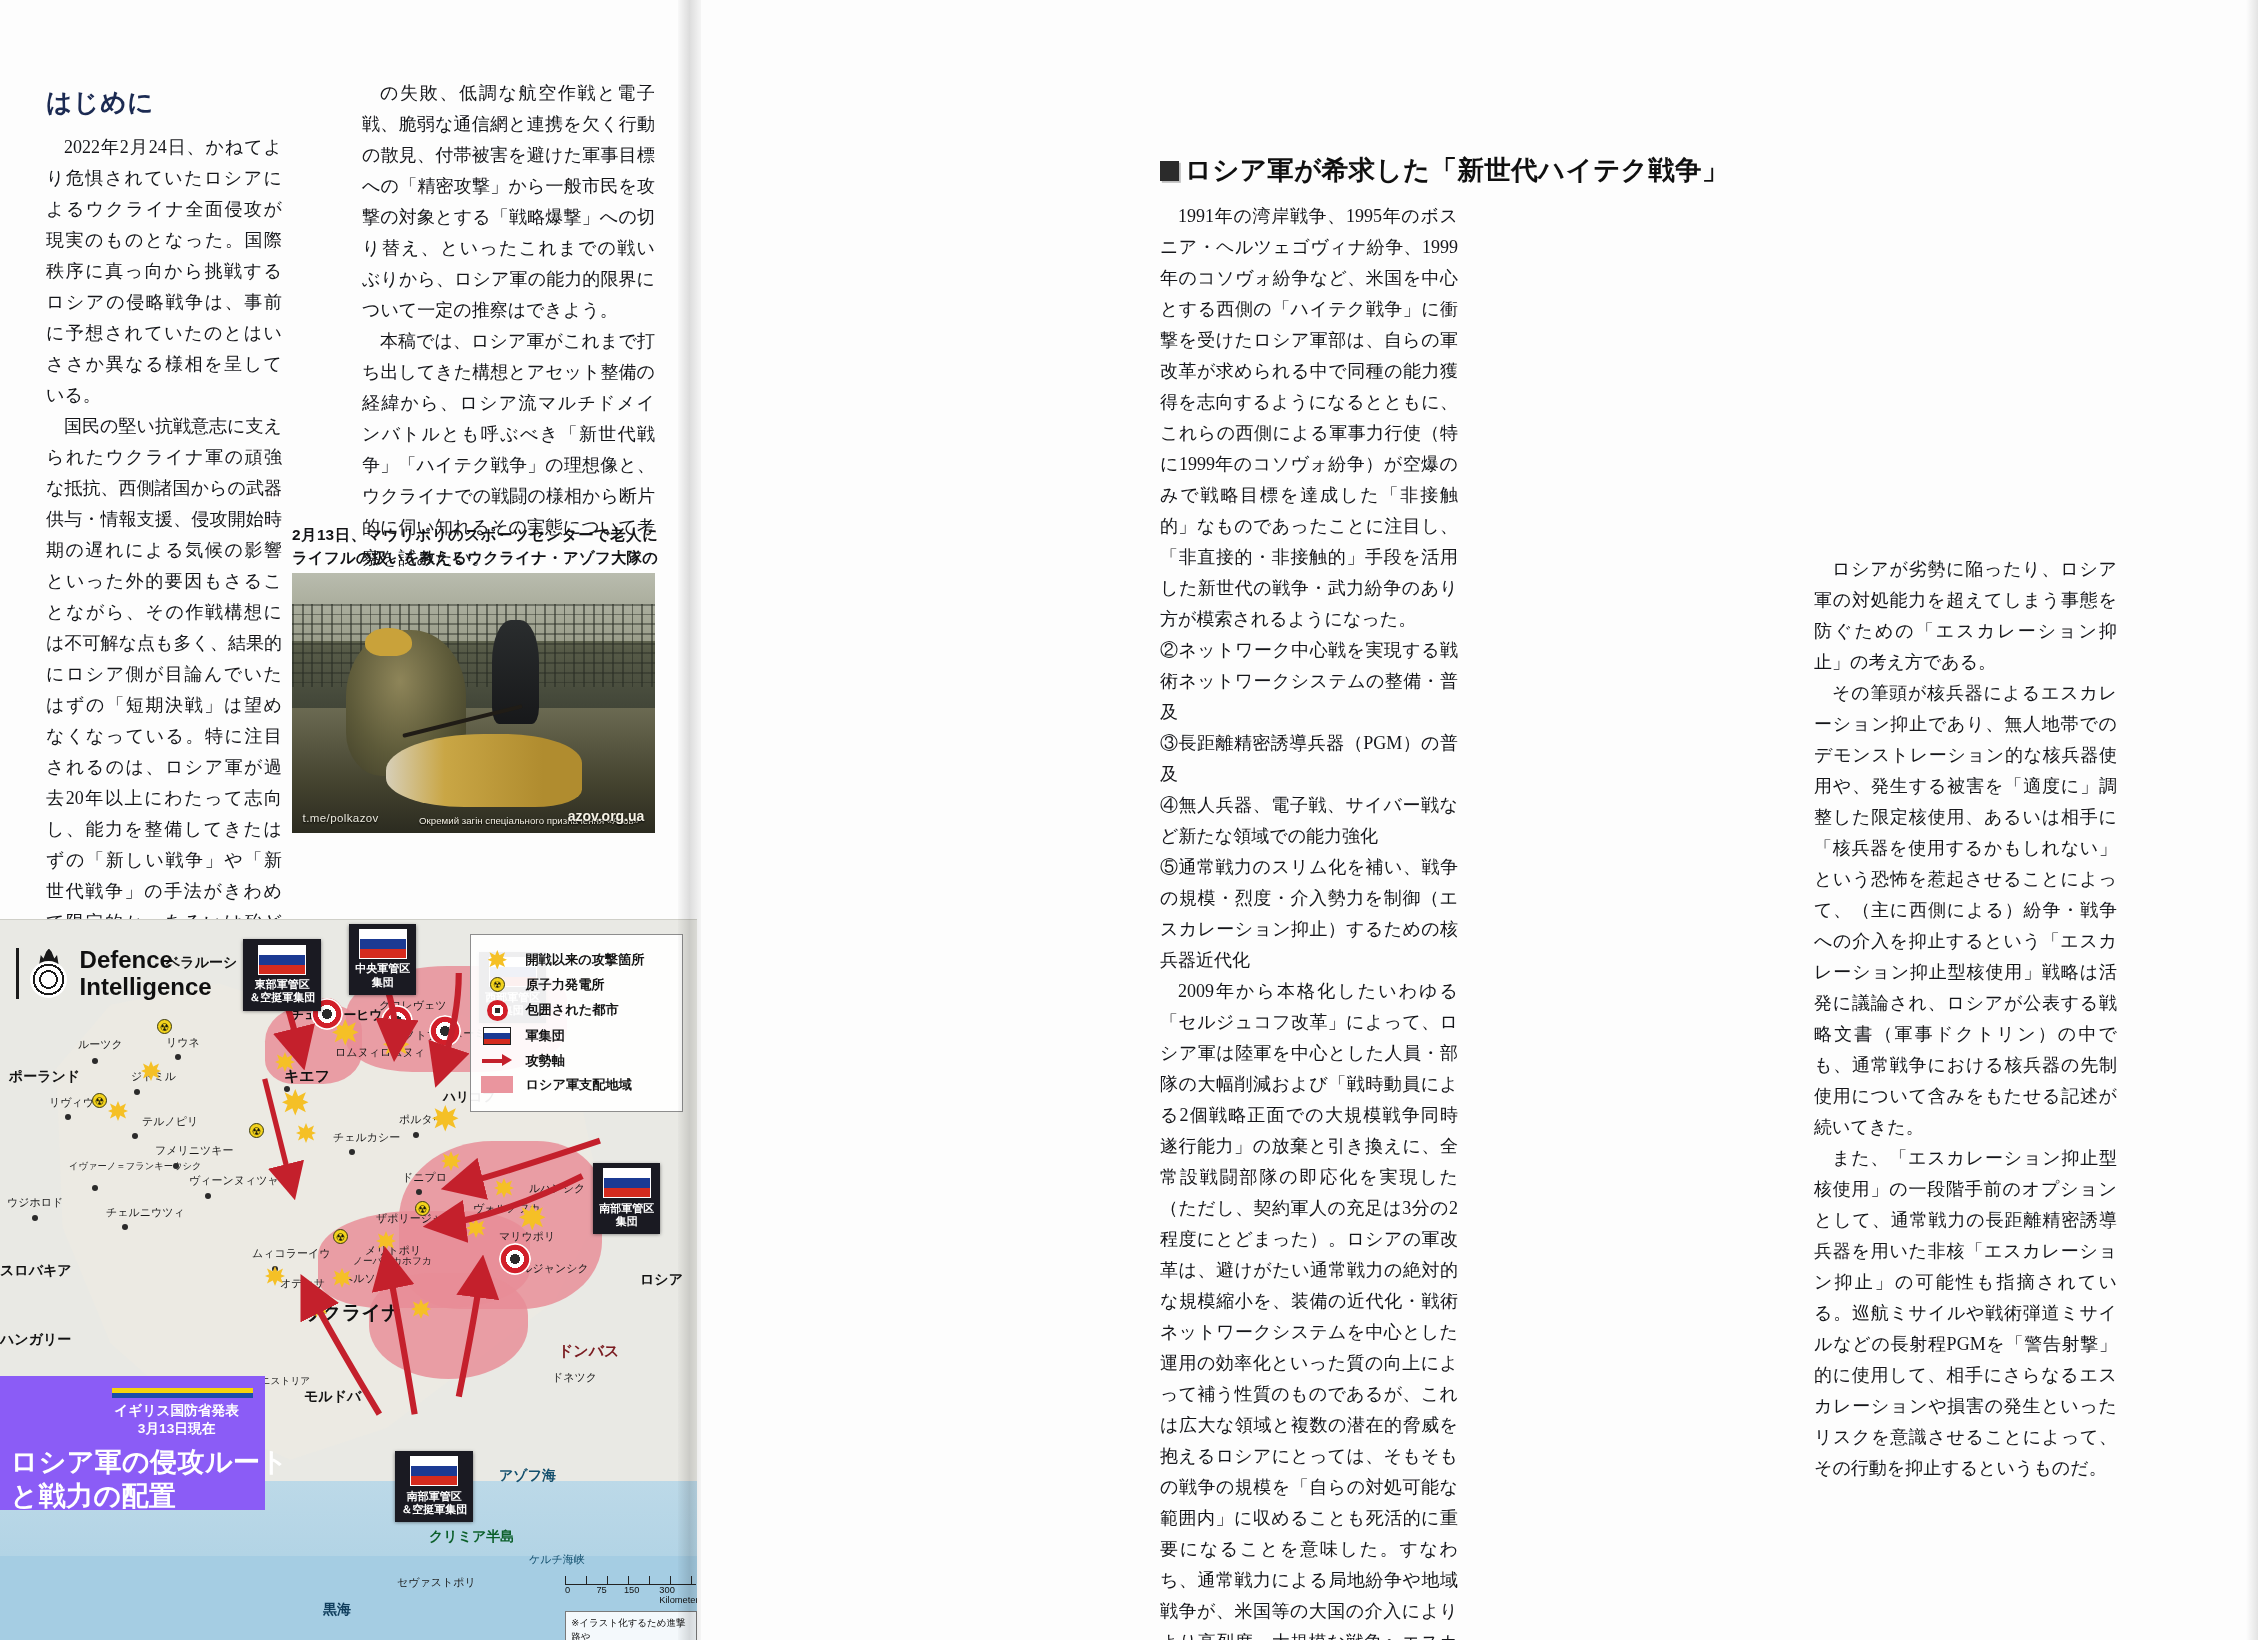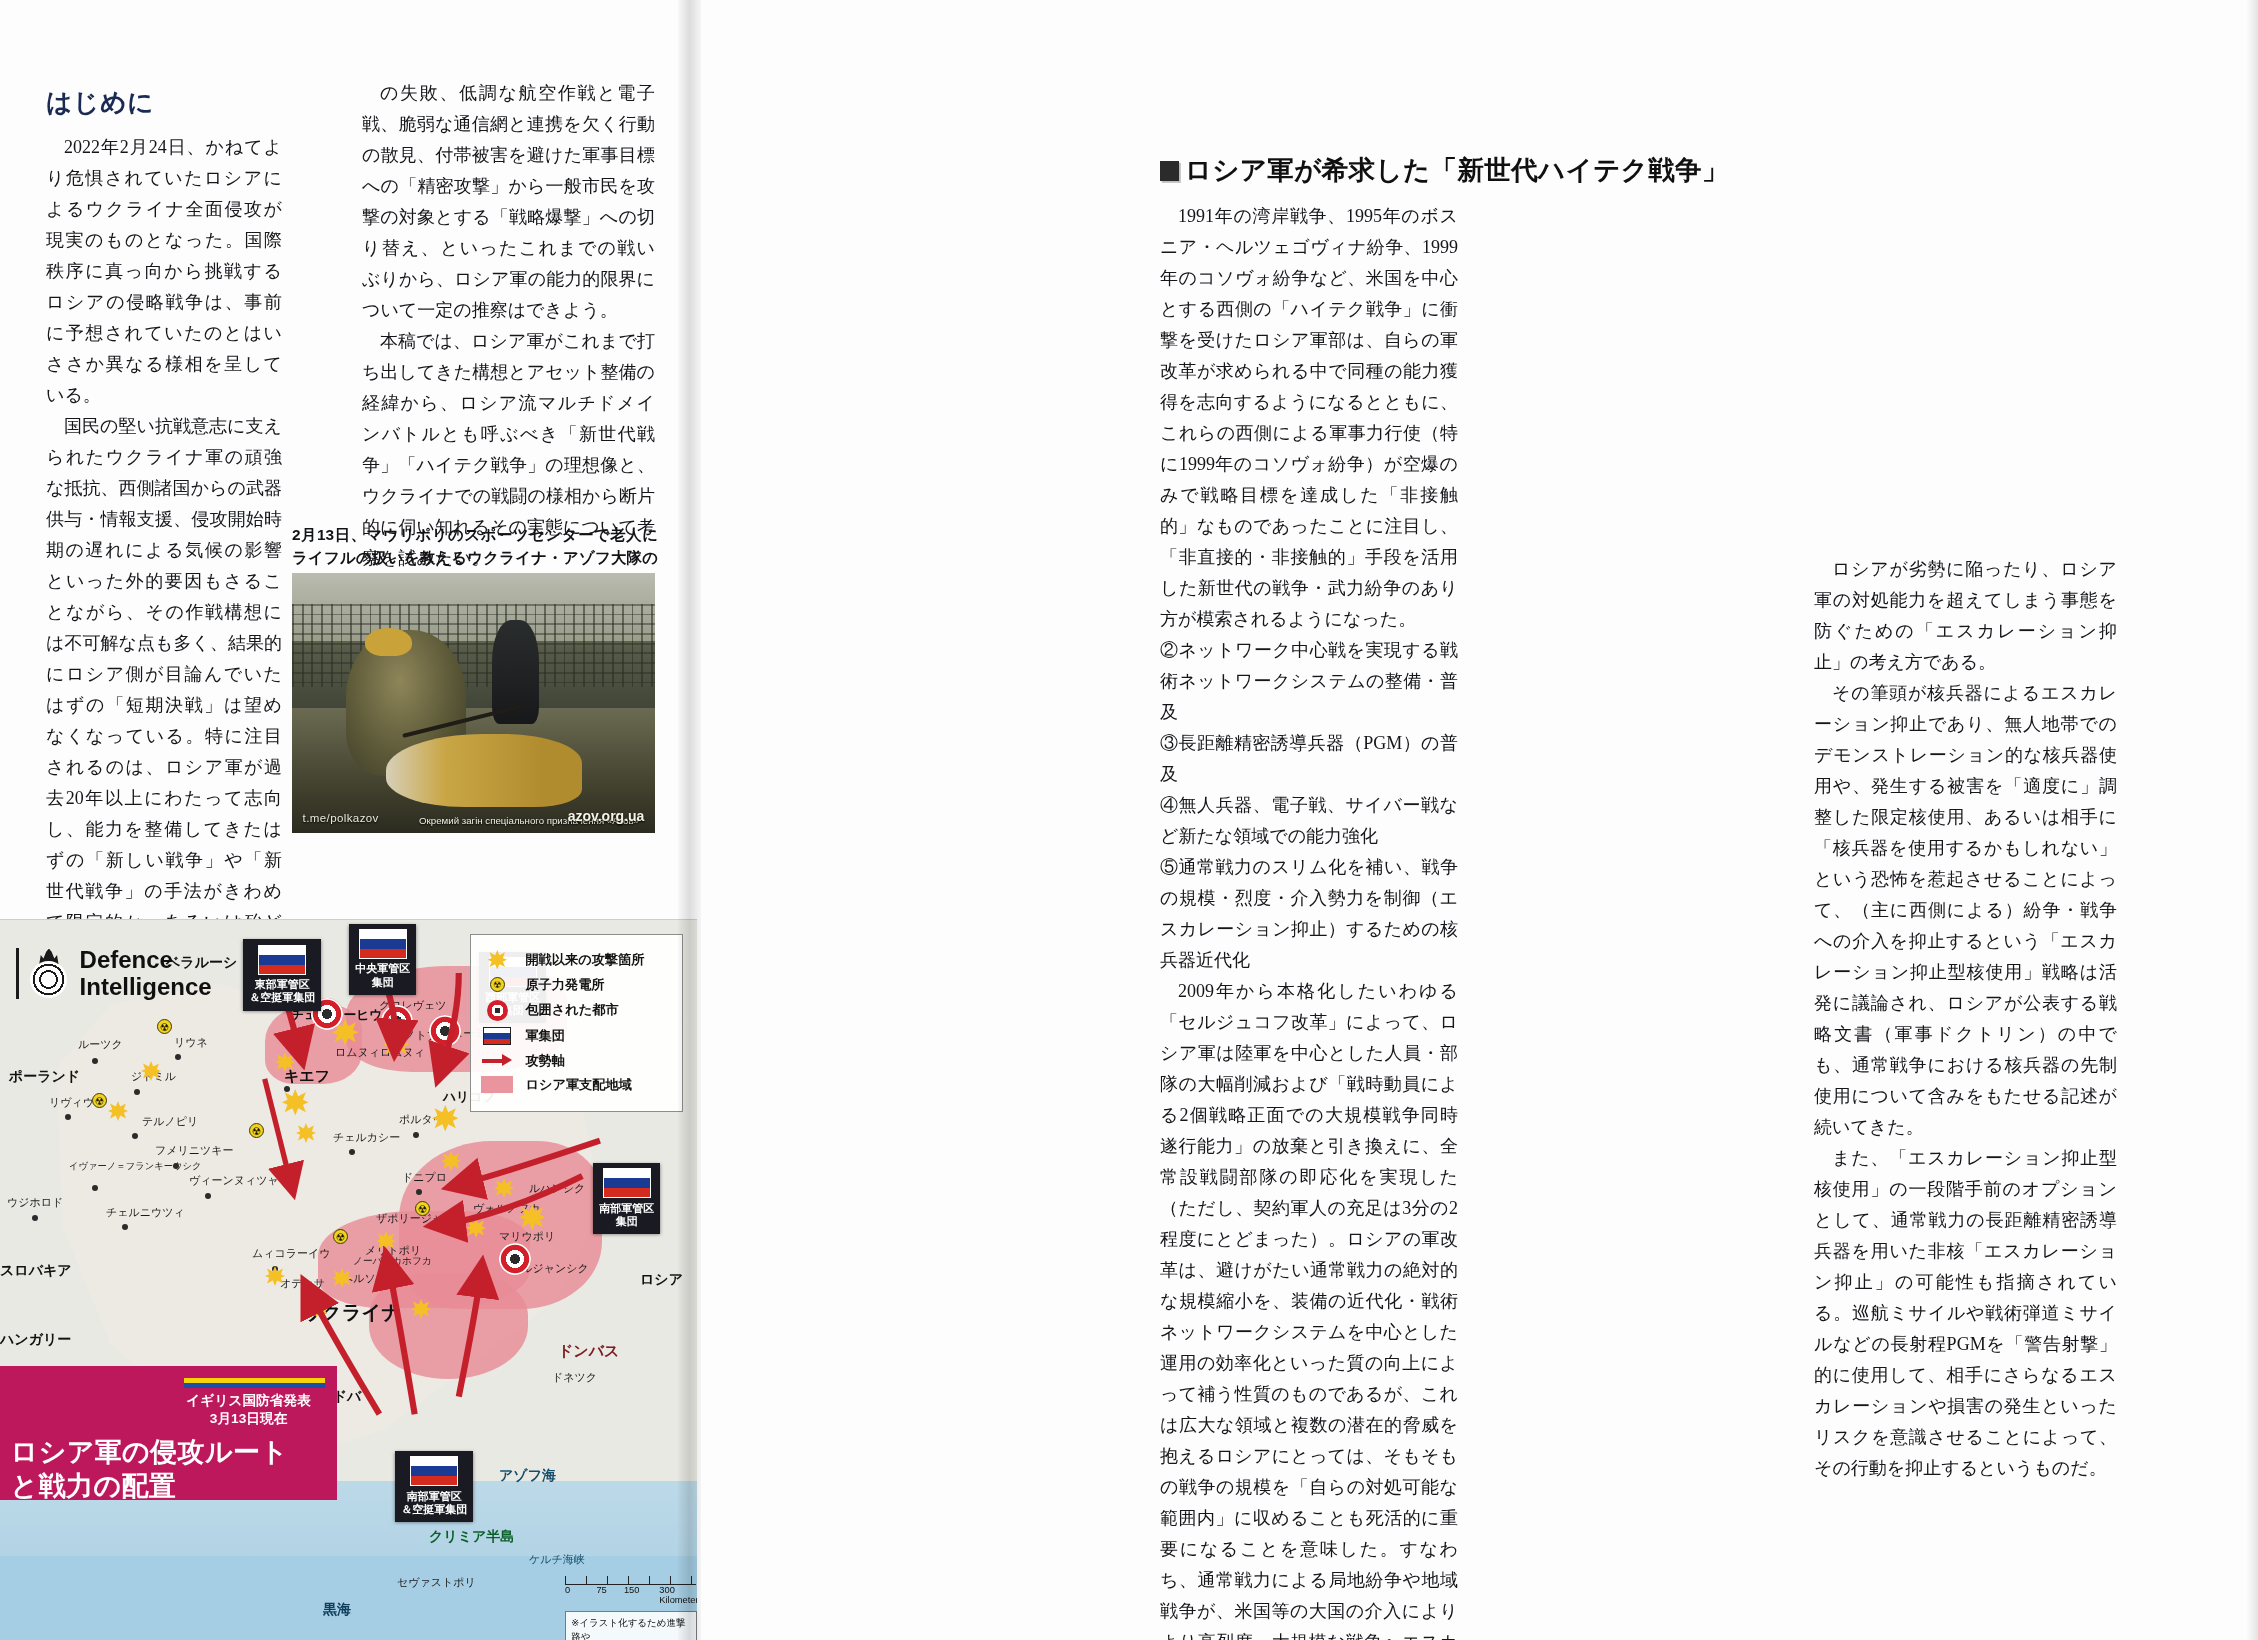--- a/index.html
+++ b/index.html
@@ -187,22 +187,22 @@
   .di-crest .circ { position:absolute; left:1.8px; top:12.4px; width:37px; height:37px; border-radius:50%;
     background: radial-gradient(circle,#ffffff 0 28%,#1a1a1a 28% 36%,#ffffff 36% 52%,#1a1a1a 52% 60%,#ffffff 60% 78%,#1a1a1a 78% 100%); }
   .di-crest .crown { position:absolute; left:10.6px; top:0; width:19.4px; height:16px;
     background:#1a1a1a; clip-path: polygon(0% 100%,8% 40%,22% 62%,36% 20%,50% 0%,64% 20%,78% 62%,92% 40%,100% 100%); }
   .di-logo .txt {
     font-family:"Liberation Sans","DejaVu Sans",sans-serif; font-weight: 700;
     font-size: 24px; line-height: 27px; color:#101010; white-space: pre-line;
   }
 
   .map-titlebox {
-    position: absolute; left: 0px; top: 446px; width: 337px; height: 134px;
-    background:#be185d; z-index: 6;
+    position: absolute; left: 0px; top: 456px; width: 265px; height: 134px;
+    background:#8b5cf6; z-index: 6;
   }
   .map-titlebox .flagbar {
     position:absolute; right: 12.4px; top: 12.4px; width: 141px; height: 9.7px;
     background: linear-gradient(to bottom, #f5d40c 0 50%, #1b4ea8 50% 100%);
   }
   .map-titlebox .src {
     position:absolute; right: 12.4px; top: 25.6px; width: 152px; text-align: center;
     font-family:"Liberation Sans","DejaVu Sans",sans-serif; font-weight:700;
     font-size: 13.7px; line-height: 18.5px; color:#ffffff; white-space: pre-line;
   }
@@ -303,21 +303,21 @@
       <div class="mlabel" style="left:221px;top:455px;font-size:9.7px;">トランスニストリア</div>
 
       <div class="clabel" style="left:291px;top:87px;">チェルニーヒウ</div>
       <div class="clabel" style="left:284px;top:147px;font-size:15px;">キエフ</div>
       <div class="mlabel" style="left:379px;top:78px;">クロレヴェツ</div>
       <div class="mlabel" style="left:393px;top:108px;">コノトプ</div>
       <div class="mlabel" style="left:452px;top:106px;">スーミ</div>
       <div class="clabel" style="left:443px;top:169px;">ハリコフ</div>
       <div class="mlabel" style="left:335px;top:125px;">ロムヌィロムヌィ</div>
       <div class="mlabel" style="left:131px;top:149px;">ジトミル</div>
-      <div class="mlabel" style="left:174px;top:115px;">リウネ</div>
+      <div class="mlabel" style="left:166px;top:115px;">リウネ</div>
       <div class="mlabel" style="left:78px;top:117px;">ルーツク</div>
       <div class="mlabel" style="left:49px;top:175px;">リヴィウ</div>
       <div class="mlabel" style="left:122px;top:194px;margin-left:20px;">テルノピリ</div>
       <div class="mlabel" style="left:155px;top:223px;">フメリニツキー</div>
       <div class="mlabel" style="left:189px;top:253px;">ヴィーンヌィツャ</div>
       <div class="mlabel" style="left:333px;top:210px;">チェルカシー</div>
       <div class="mlabel" style="left:399px;top:192px;">ポルタヴァ</div>
       <div class="mlabel" style="left:402px;top:250px;">ドニプロ</div>
       <div class="mlabel" style="left:529px;top:261px;">ルハンシク</div>
       <div class="mlabel" style="left:552px;top:450px;">ドネツク</div>

